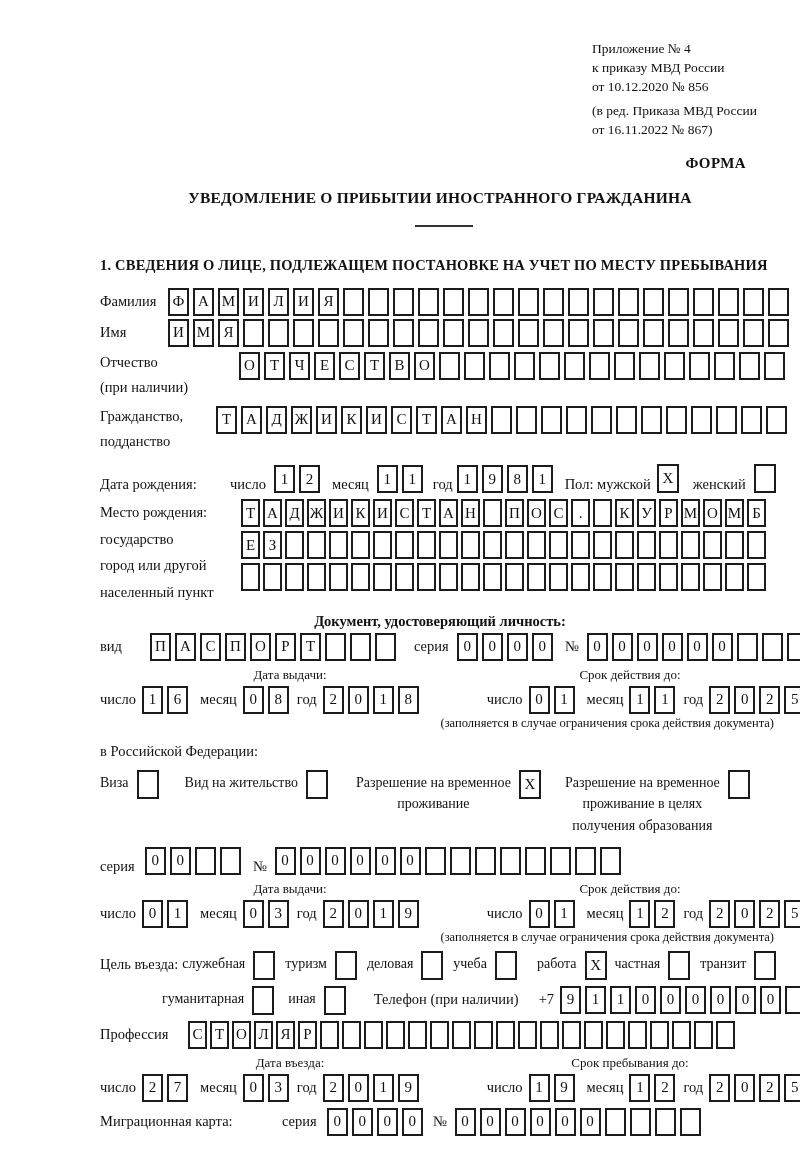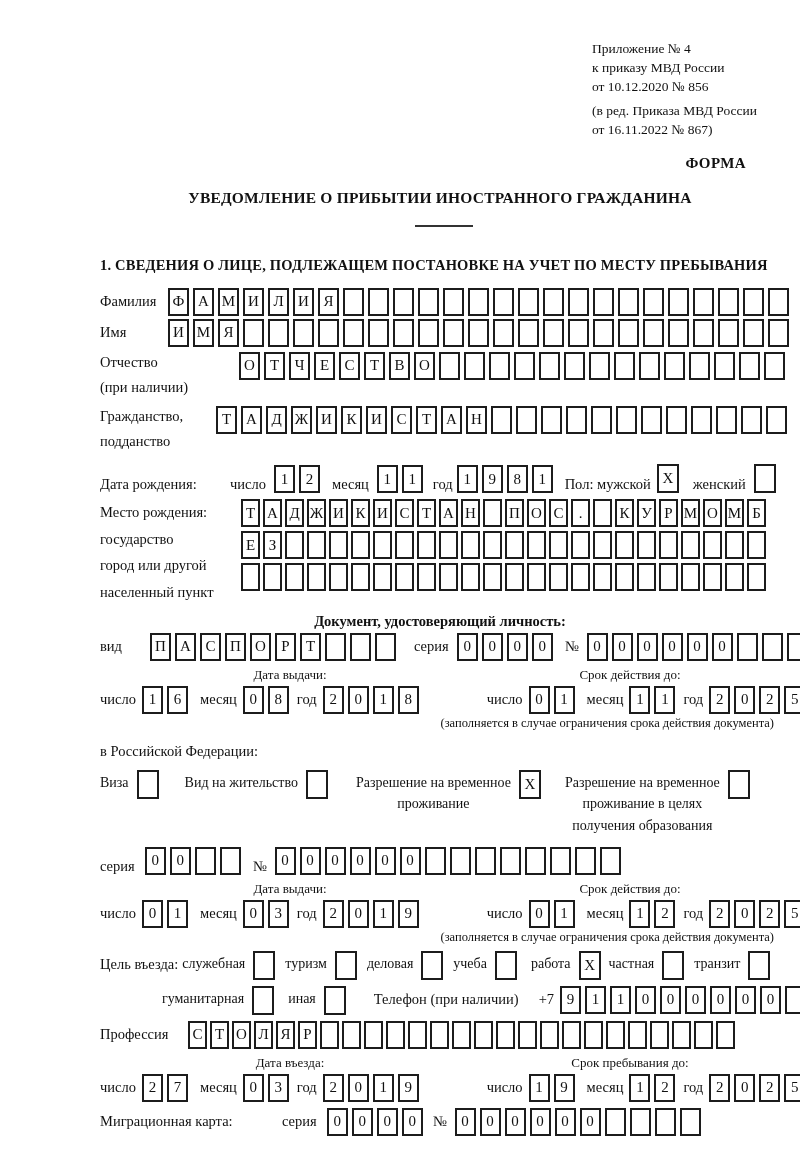--- a/index.html
+++ b/index.html
@@ -530,21 +530,21 @@
         <div class="boxes checkbox">
           <span class="cell"></span>
         </div>
       </div>
     <div class="opt" style="margin-left:6px">
         <div class="olbl">учеба</div>
         <div class="boxes checkbox">
           <span class="cell"></span>
         </div>
       </div>
-    <div class="opt" style="margin-left:10px">
+    <div class="opt" style="margin-left:16px">
         <div class="olbl">работа</div>
         <div class="boxes checkbox">
           <span class="cell">X</span>
         </div>
       </div>
     <div class="opt" style="margin-left:4px">
         <div class="olbl">частная</div>
         <div class="boxes checkbox">
           <span class="cell"></span>
         </div>

